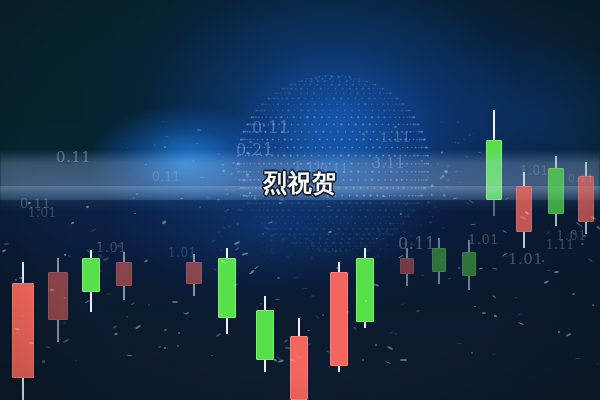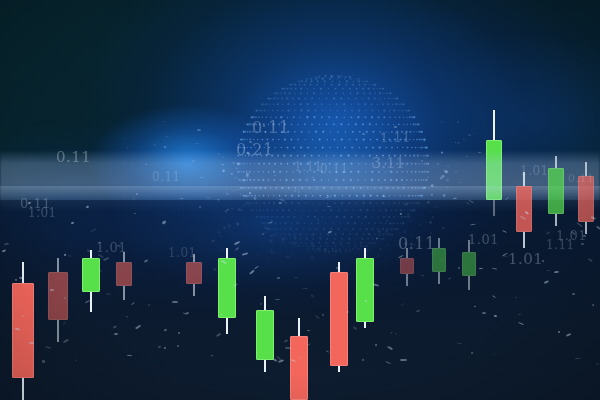--- a/index.html
+++ b/index.html
@@ -1556,15 +1556,16 @@
       <div class="speck" style="left: 144.5px; top: 163.8px; width: 2px; height: 1.3px; opacity: 0.35;"></div>
       <div class="speck" style="left: 179.7px; top: 197.5px; width: 3.4px; height: 1.8px; opacity: 0.38;"></div>
       <div class="speck" style="left: 197px; top: 129.4px; width: 3.7px; height: 1.8px; opacity: 0.32;"></div>
       <div class="speck" style="left: 263px; top: 125.1px; width: 2.2px; height: 1.7px; opacity: 0.38;"></div>
       <div class="speck" style="left: 478.3px; top: 151.9px; width: 2.4px; height: 1.6px; opacity: 0.31;"></div>
     </div>
 
   <div class="layer vignette"></div>
 
   <div class="headline">
+    <span class="ln l3">烈祝贺</span>
   </div>
 
 </div>
 
 </body></html>

